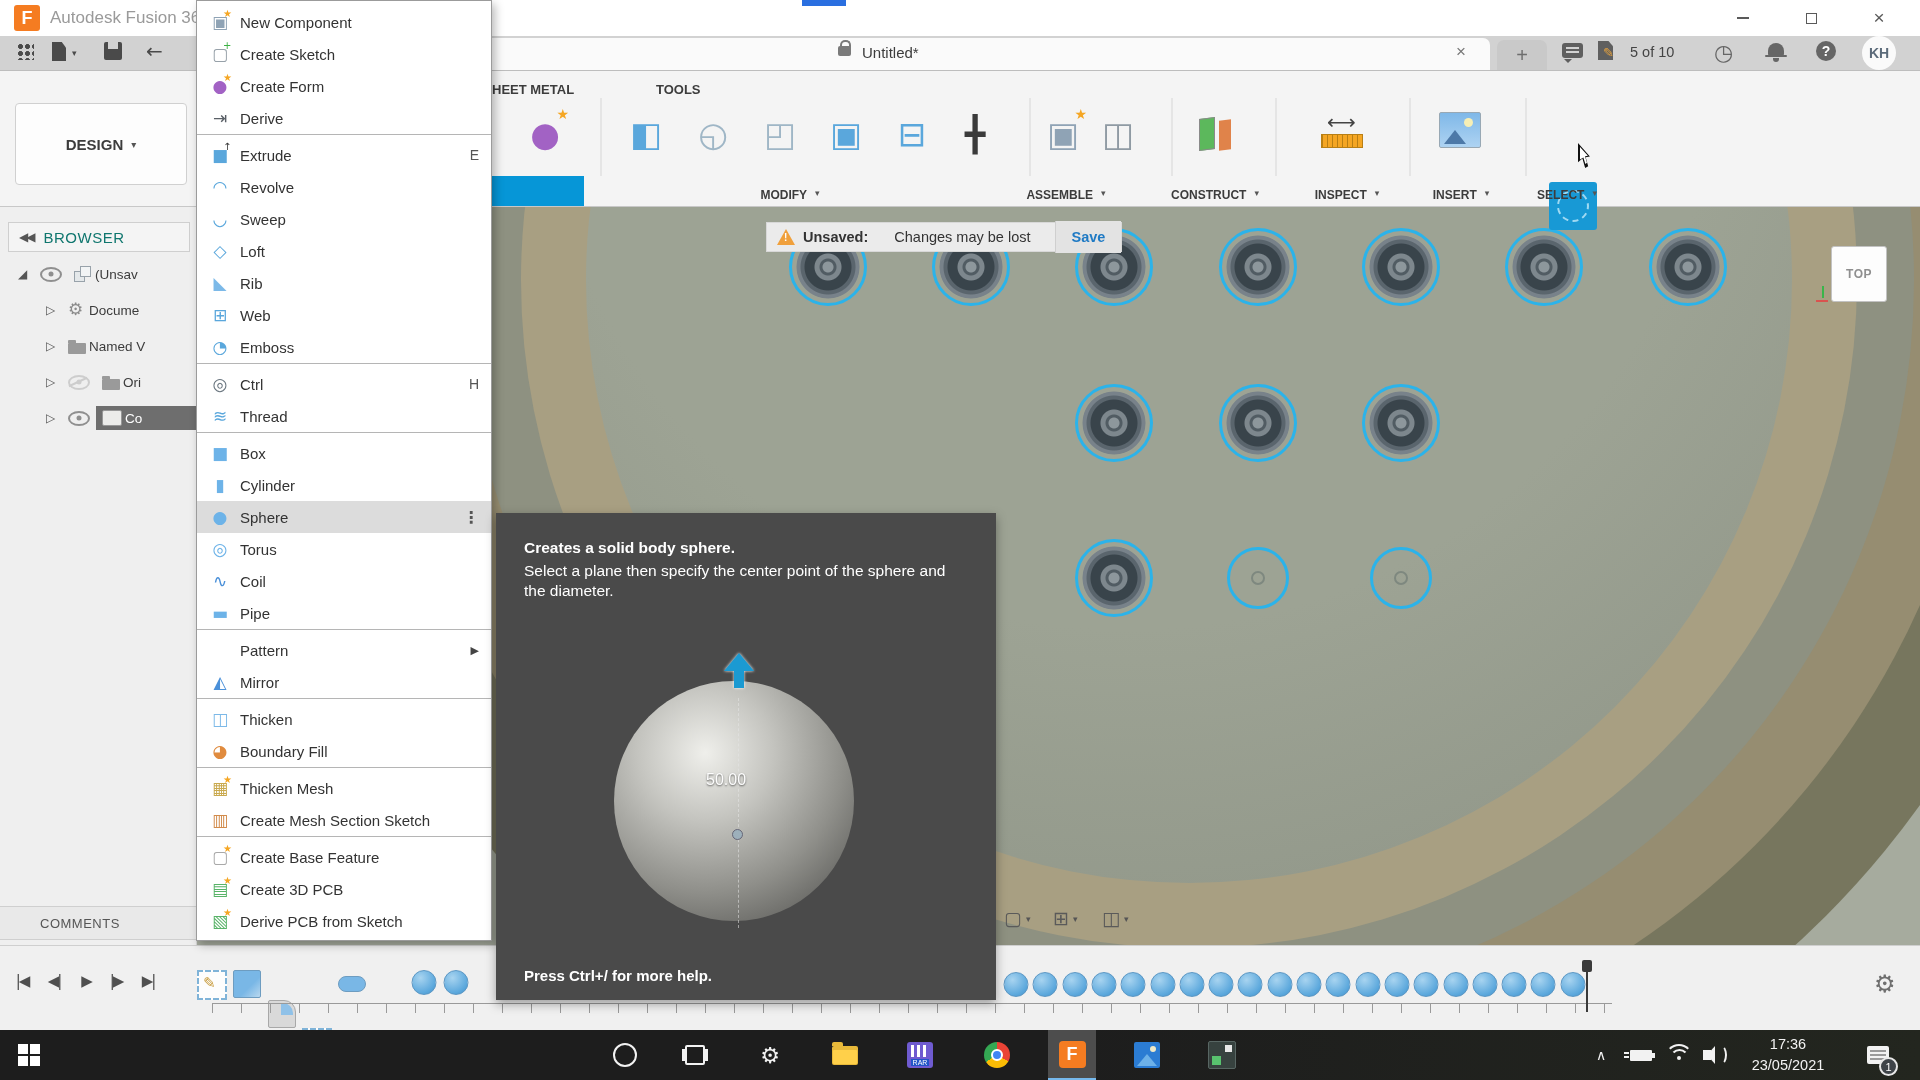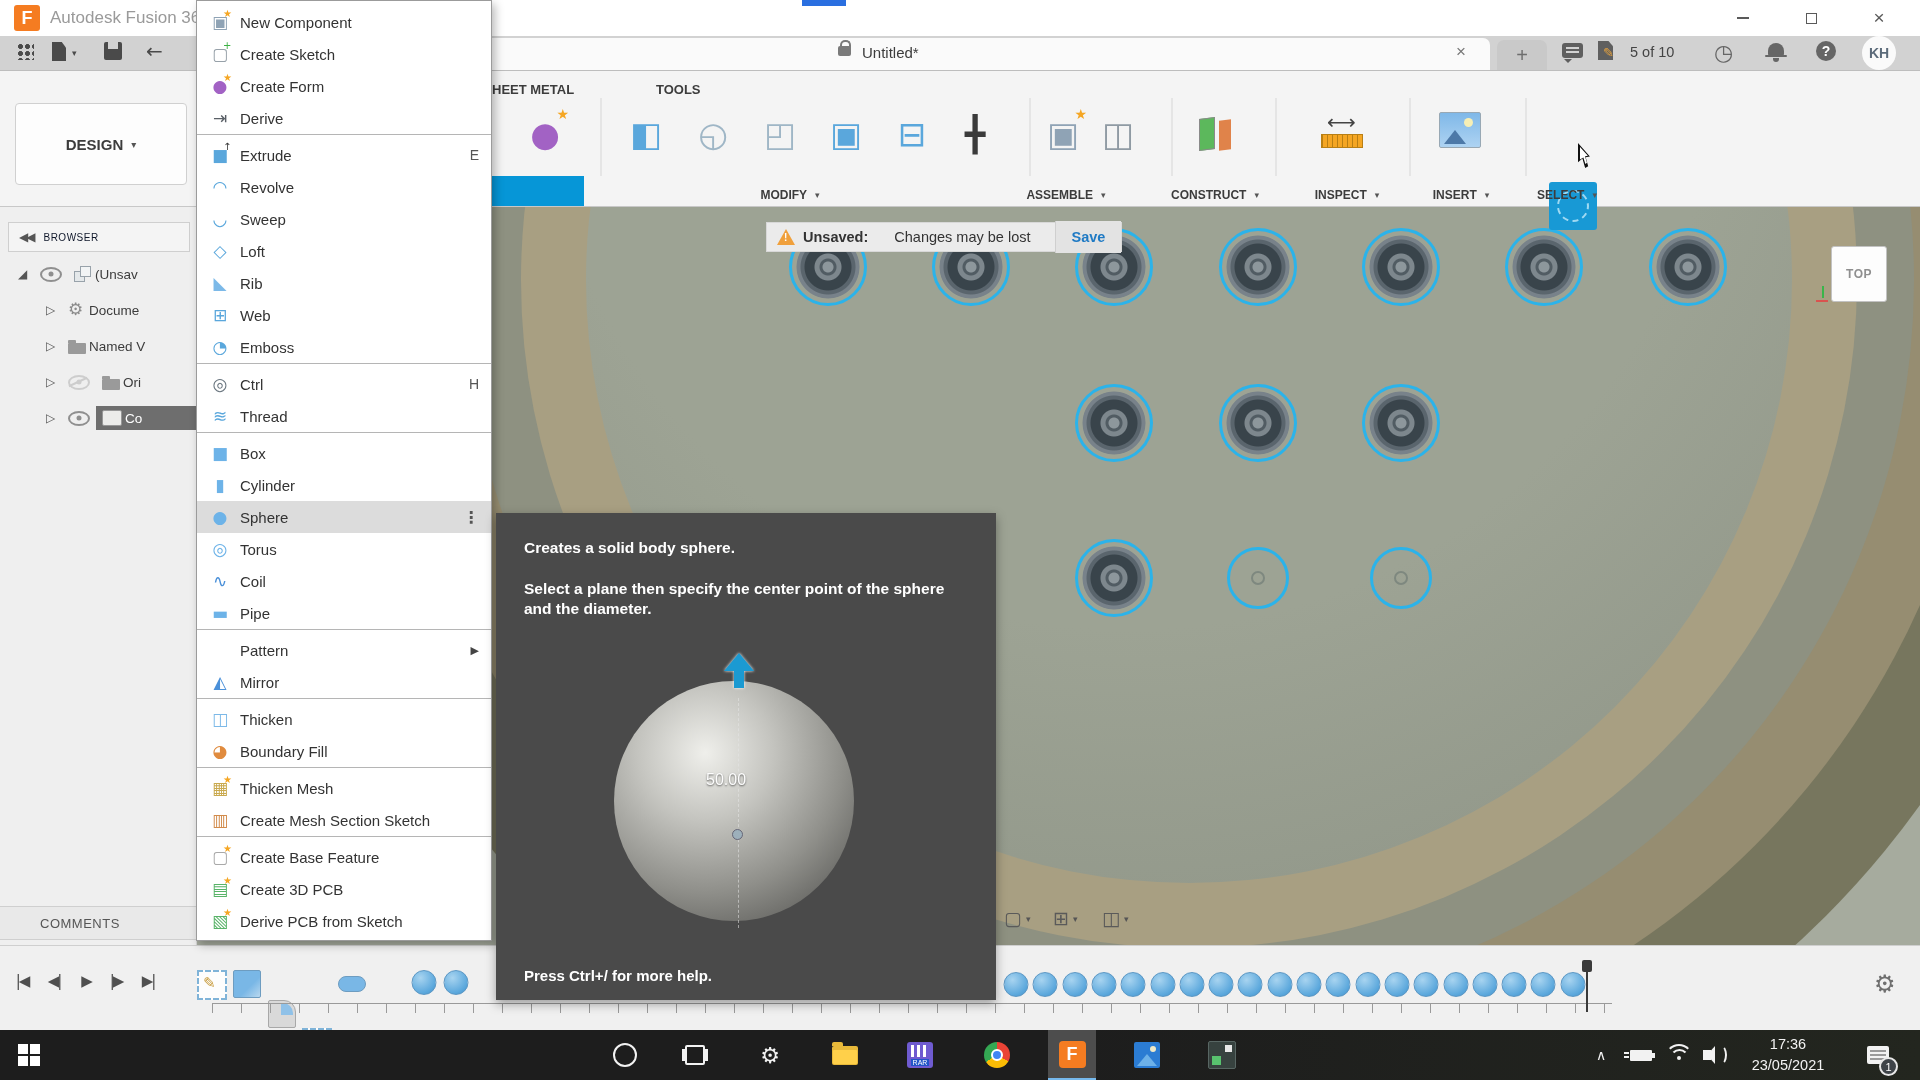--- a/index.html
+++ b/index.html
@@ -36,21 +36,21 @@
   
   .view-tool{z-index:3;display:flex;align-items:center;gap:4px;color:#5a5a5a;}
   .vt-glyph{font-size:19px;line-height:1;}
   .vt-caret{font-size:9px;color:#555;}
 
   
   #left-panel{left:0;top:206px;width:196px;height:874px;background:#efefef;z-index:2;border-right:1px solid #d7d7d7;}
   #browser-header{position:absolute;left:8px;top:16px;width:182px;height:30px;background:#f4f4f4;
      border:1px solid #cfcfcf;display:flex;align-items:center;gap:10px;padding-left:10px;box-sizing:border-box;}
   #browser-header .bh-collapse{color:#555;font-size:12px;letter-spacing:-2px;}
-  #browser-header .bh-label{font-size:10px;color:#0f172a;letter-spacing:.5px;}
+  #browser-header .bh-label{font-size:15px;color:#0f766e;letter-spacing:.5px;}
   #browser-rows{position:absolute;left:0;top:50px;width:196px;}
   .br-row{height:36px;display:flex;align-items:center;box-sizing:border-box;}
   .br-exp{width:16px;font-size:12px;color:#555;font-family:"DejaVu Sans",sans-serif;flex:0 0 16px;}
   .br-eye{width:18px;height:11px;border:2px solid #8f8f8f;border-radius:50%;position:relative;flex:0 0 18px;margin:0 6px;}
   .br-eye::after{content:"";position:absolute;left:50%;top:50%;width:5px;height:5px;background:#8f8f8f;
      border-radius:50%;transform:translate(-50%,-50%);}
   .br-eye.eye-off{opacity:.35;}
   .br-eye.eye-off::before{content:"";position:absolute;left:-2px;top:4px;width:20px;height:2px;background:#8f8f8f;
      transform:rotate(-25deg);}
   .br-core{display:flex;align-items:center;gap:3px;padding:4px 6px;}
@@ -129,21 +129,21 @@
   .rtool.measure::before{content:"";position:absolute;left:2px;top:22px;width:40px;height:12px;background:#f5a623;
      border:1px solid #b97f14;background-image:repeating-linear-gradient(90deg,#b97f14 0 1px,transparent 1px 5px);}
   .rtool.measure::after{content:"⟷";font-family:"DejaVu Sans",sans-serif;position:absolute;top:-2px;left:8px;color:#444;font-size:20px;}
   .rtool.image{background:linear-gradient(#7fb8e8,#aed3f2);border:1px solid #98a8b4;width:40px;height:34px;border-radius:2px;}
   .rtool.image::before{content:"";position:absolute;right:7px;top:5px;width:9px;height:9px;border-radius:50%;background:#f7efb5;}
   .rtool.image::after{content:"";position:absolute;left:4px;bottom:3px;border-left:11px solid transparent;
      border-right:11px solid transparent;border-bottom:14px solid #4d79a8;}
   #select-btn{left:1549px;top:112px;width:48px;height:48px;background:#1899d5;border-radius:3px;position:absolute;}
   #select-btn::before{content:"";position:absolute;inset:8px;border:2px dashed #9fd9f2;border-radius:50%;}
   .rb-group-label{top:118px;transform:translateX(-50%);font-size:12px;font-weight:bold;color:#3c3c3c;
-     display:flex;align-items:center;gap:8px;white-space:nowrap;position:absolute;}
+     display:flex;align-items:flex-start;gap:8px;white-space:nowrap;position:absolute;}
   .rb-group-label .caret{font-size:9px;color:#555;}
 
   
   #warning-bar{left:766px;top:222px;height:28px;background:#ebebeb;border:1px solid #d8d8d8;display:flex;
      align-items:center;z-index:5;font-size:14.5px;}
   #warn-tri{width:0;height:0;border-left:9px solid transparent;border-right:9px solid transparent;
      border-bottom:16px solid #f0a03c;margin:0 8px 0 10px;position:relative;}
   #warn-tri::after{content:"!";position:absolute;left:-2px;top:3px;color:#fff;font-size:10px;font-weight:bold;}
   #warn-title{font-weight:bold;color:#333;margin-right:26px;}
   #warn-msg{color:#333;margin-right:24px;}
@@ -160,21 +160,21 @@
   .mi-badge{position:absolute;left:26px;top:2px;font-size:10px;font-family:"DejaVu Sans",sans-serif;}
   .mi-label{margin-left:9px;font-size:15px;color:#333;flex:1;white-space:nowrap;}
   .mi-short{font-size:14px;color:#555;}
   .mi-sub{font-size:11px;color:#444;font-family:"DejaVu Sans",sans-serif;}
   .mi-kebab{font-size:16px;color:#555;font-weight:bold;font-family:"DejaVu Sans",sans-serif;}
 
   
   #tooltip{left:496px;top:513px;width:500px;height:487px;background:#4a4a4a;z-index:9;box-sizing:border-box;
      padding:26px 28px;box-shadow:0 4px 10px rgba(0,0,0,.35);}
   #tt-heading{color:#fff;font-weight:bold;font-size:15.5px;}
-  #tt-body{color:#fff;font-weight:bold;font-size:15.5px;margin-top:22px;line-height:1.3;}
+  #tt-body{color:#fff;font-weight:normal;font-size:15.5px;margin-top:4px;line-height:1.3;}
   #tt-sphere{position:absolute;left:118px;top:168px;width:240px;height:240px;border-radius:50%;
      background:radial-gradient(circle at 38% 30%, #efefeb, #c4c4bf 30%, #8f8f8a 62%, #5e5e5b 88%, #4c4c49);}
   #tt-dim-line{position:absolute;left:242px;top:185px;width:0;height:230px;border-left:1px dashed rgba(230,230,230,.55);}
   #tt-arrow{position:absolute;left:228px;top:140px;width:30px;height:40px;filter:drop-shadow(0 0 1.5px #fff);}
   #tt-arrow .a-head{position:absolute;left:0;top:0;width:0;height:0;border-left:15px solid transparent;
      border-right:15px solid transparent;border-bottom:18px solid #1b9ad2;}
   #tt-arrow .a-stem{position:absolute;left:10px;top:17px;width:10px;height:18px;background:#1b9ad2;}
   #tt-dimension{position:absolute;left:210px;top:258px;color:#fdfdfd;font-size:16px;text-shadow:0 1px 2px rgba(0,0,0,.6);}
   #tt-centerdot{position:absolute;left:236px;top:316px;width:9px;height:9px;border-radius:50%;
      background:#9db0bb;border:1px solid #667;}

